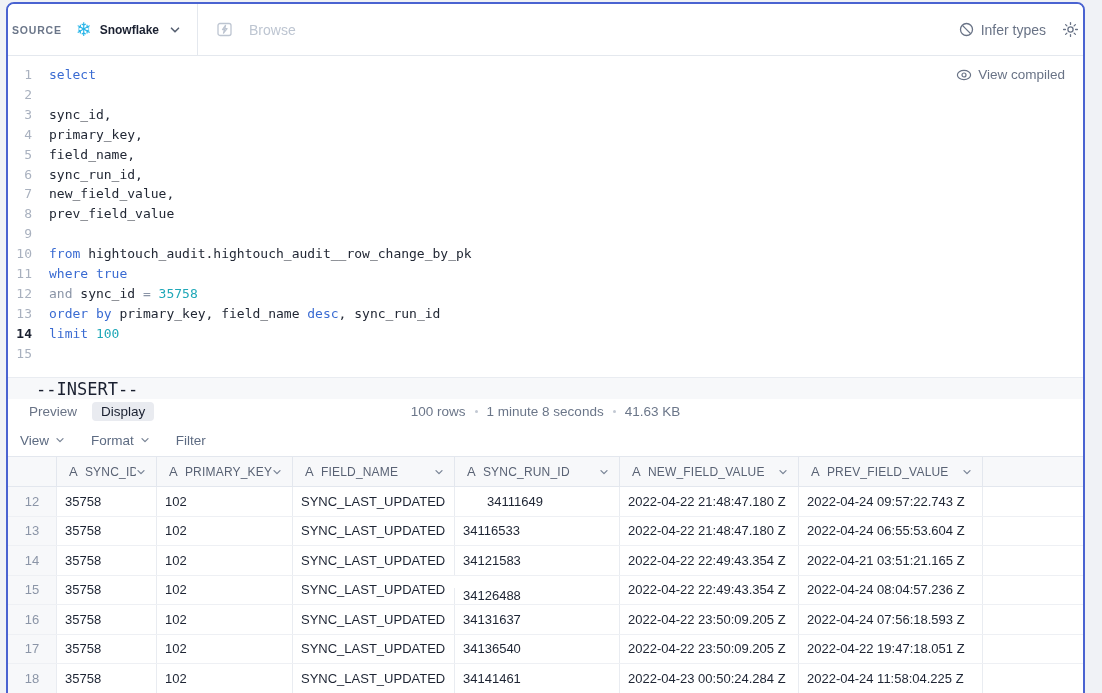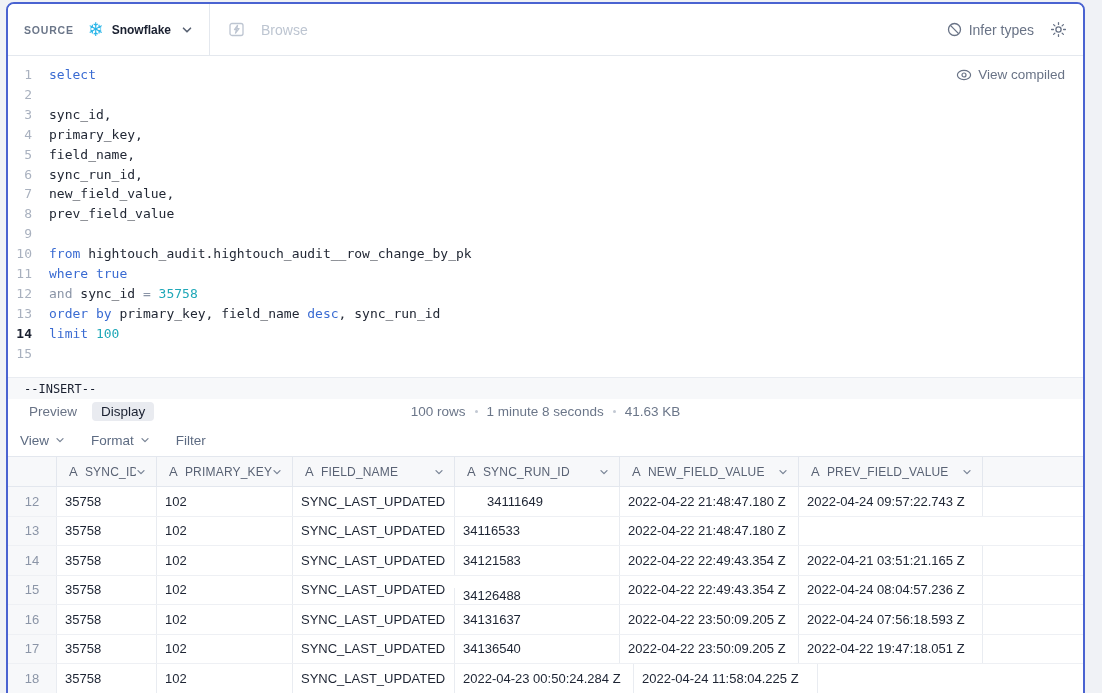--- a/index.html
+++ b/index.html
@@ -14,21 +14,21 @@
   
   .panel {
     position:absolute; left:6px; top:2px; width:1079px; height:760px;
     background:#fff; border:2px solid #4a63d1; border-radius:8px;
     display:flex; flex-direction:column; overflow:hidden;
   }
 
   
   .source-bar {
     height:52px; flex:0 0 52px; display:flex; align-items:center;
-    padding:0 16px; border-bottom:1px solid #e4e8ee; background:#fff;text-align:center;
+    padding:0 4px; border-bottom:1px solid #e4e8ee; background:#fff;text-align:center;
   }
   .src-label { font-size:10.5px; font-weight:700; letter-spacing:.8px; color:#6b7689; margin-right:14px; }
   .snowflake-glyph { font-size:19px; color:#29b5e8; margin-right:8px; line-height:1; }
   .src-name { font-size:12px; font-weight:700; color:#1a2030; margin-right:10px; }
   .icon-btn { display:inline-flex; align-items:center; cursor:pointer; }
   .vdivider { width:1px; align-self:stretch; background:#e4e8ee; margin:0 18px 0 16px; }
   .browse-btn { display:flex; align-items:center; gap:16px; color:#bdc5d1; font-size:14px; }
   .grow { flex:1; }
   .infer-btn { display:flex; align-items:center; gap:7px; color:#697386; font-size:14px; margin-right:16px; cursor:pointer; }
   .gear-btn { color:#697386; cursor:pointer; display:flex; }
@@ -48,22 +48,22 @@
   .ed-gutter.active { color:#1a2030; font-weight:700; }
   .ed-code { padding-left:17px; color:#222835; }
   .tk-kw { color:#3a6bd2; }
   .tk-id { color:#222835; }
   .tk-num { color:#20a8b8; }
   .tk-op { color:#8b95a7; }
 
   
   .mode-bar {
     flex:0 0 22px; height:22px; background:#f7f8fa; border-top:1px solid #e9ecf1;
-    display:flex; align-items:center; padding:0 16px;
-    font-family:"DejaVu Sans Mono","Liberation Mono",monospace; font-size:12px; color:#1a2030;
+    display:flex; align-items:center; padding:0 28px;
+    font-family:"DejaVu Sans Mono","Liberation Mono",monospace; font-size:17px; color:#1a2030;
   }
 
   
   .tabs-row {
     flex:0 0 25px; height:25px; display:flex; align-items:center; padding:0 12px;
     position:relative; background:#fff;
   }
   .tab { font-size:13.5px; color:#697386; padding:2px 9px; border-radius:4px; cursor:pointer; }
   .tab.active { background:#e9ebf0; color:#1a2030; font-weight:500; }
   .status {
@@ -291,20 +291,21 @@
         <div class="td-cell" style="flex: 0 0 184px; width: 184px;">2022-04-24 09:57:22.743 Z</div>
         <div class="td-cell" style="flex: 1 1 0%;"></div>
       </div>
       <div class="trow">
         <div class="td-rownum">13</div>
         <div class="td-cell" style="flex: 0 0 100px; width: 100px;">35758</div>
         <div class="td-cell" style="flex: 0 0 136px; width: 136px;">102</div>
         <div class="td-cell" style="flex: 0 0 162px; width: 162px;">SYNC_LAST_UPDATED</div>
         <div class="td-cell" style="flex: 0 0 165px; width: 165px;">34116533</div>
         <div class="td-cell" style="flex: 0 0 179px; width: 179px;">2022-04-22 21:48:47.180 Z</div>
+        <div class="td-cell" style="flex: 0 0 184px; width: 184px;">2022-04-24 06:55:53.604 Z</div>
         <div class="td-cell" style="flex: 1 1 0%;"></div>
       </div>
       <div class="trow">
         <div class="td-rownum">14</div>
         <div class="td-cell" style="flex: 0 0 100px; width: 100px;">35758</div>
         <div class="td-cell" style="flex: 0 0 136px; width: 136px;">102</div>
         <div class="td-cell" style="flex: 0 0 162px; width: 162px;">SYNC_LAST_UPDATED</div>
         <div class="td-cell" style="flex: 0 0 165px; width: 165px;">34121583</div>
         <div class="td-cell" style="flex: 0 0 179px; width: 179px;">2022-04-22 22:49:43.354 Z</div>
         <div class="td-cell" style="flex: 0 0 184px; width: 184px;">2022-04-21 03:51:21.165 Z</div>
@@ -338,19 +339,20 @@
         <div class="td-cell" style="flex: 0 0 165px; width: 165px;">34136540</div>
         <div class="td-cell" style="flex: 0 0 179px; width: 179px;">2022-04-22 23:50:09.205 Z</div>
         <div class="td-cell" style="flex: 0 0 184px; width: 184px;">2022-04-22 19:47:18.051 Z</div>
         <div class="td-cell" style="flex: 1 1 0%;"></div>
       </div>
       <div class="trow">
         <div class="td-rownum">18</div>
         <div class="td-cell" style="flex: 0 0 100px; width: 100px;">35758</div>
         <div class="td-cell" style="flex: 0 0 136px; width: 136px;">102</div>
         <div class="td-cell" style="flex: 0 0 162px; width: 162px;">SYNC_LAST_UPDATED</div>
+        <div class="td-cell" style="flex: 0 0 165px; width: 165px;">34141461</div>
         <div class="td-cell" style="flex: 0 0 179px; width: 179px;">2022-04-23 00:50:24.284 Z</div>
         <div class="td-cell" style="flex: 0 0 184px; width: 184px;">2022-04-24 11:58:04.225 Z</div>
         <div class="td-cell" style="flex: 1 1 0%;"></div>
       </div>
     </div>
 
 </div>
 
 </body></html>

